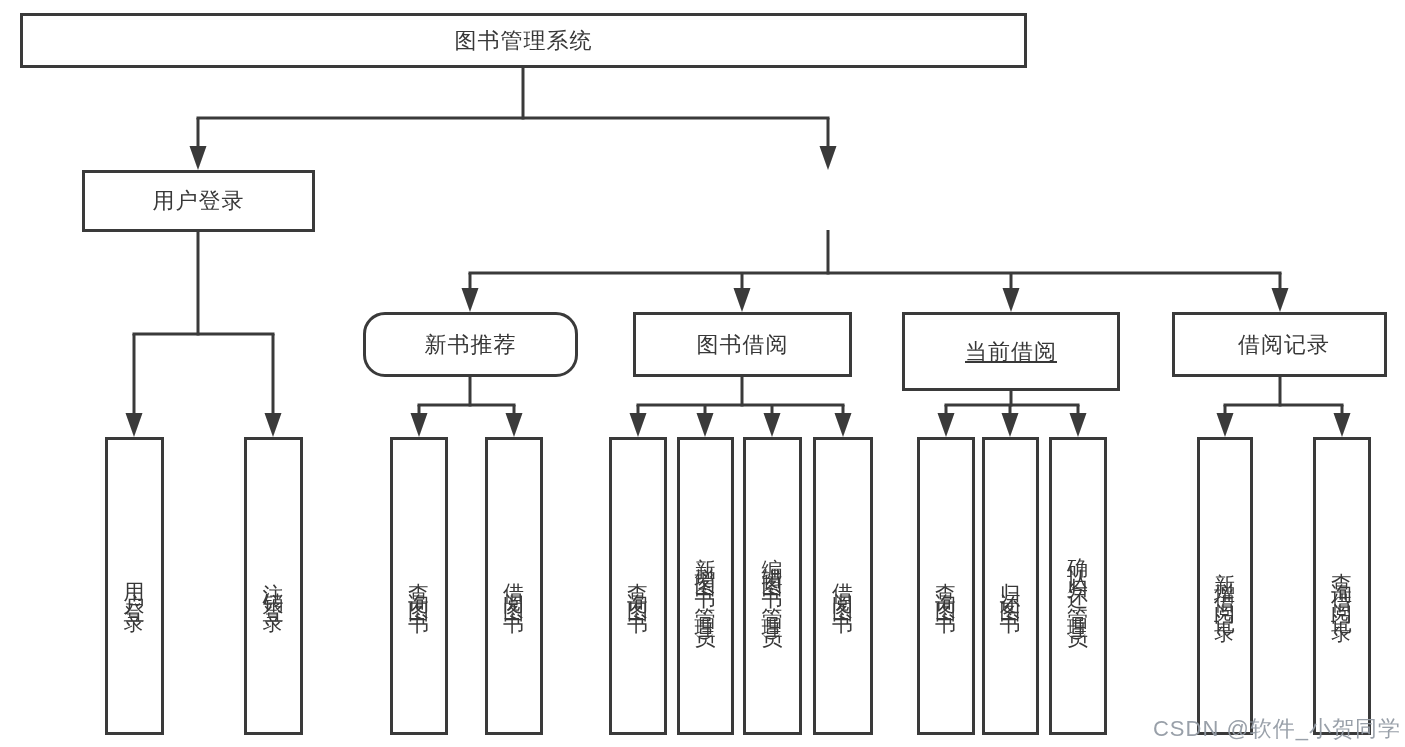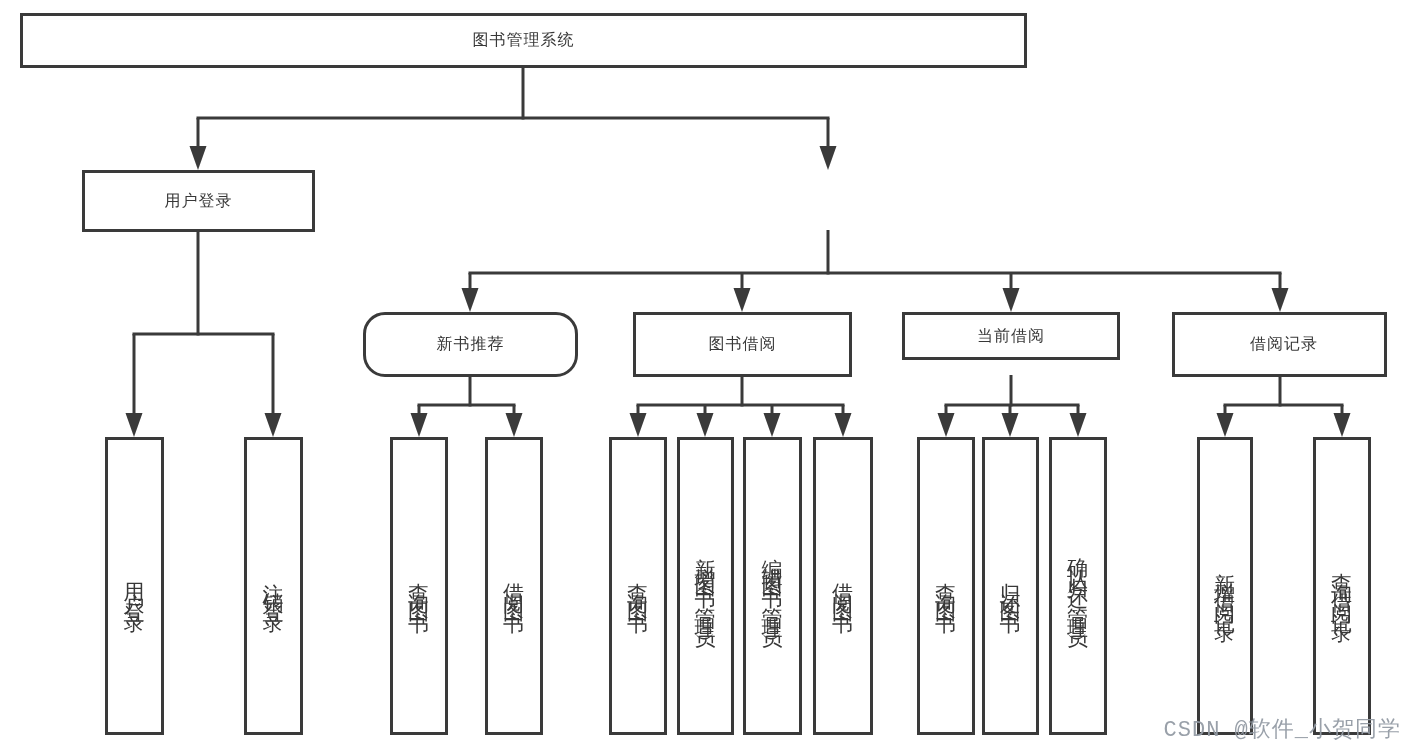--- a/index.html
+++ b/index.html
@@ -24,21 +24,21 @@
   }
   .box {
     position: absolute;
     box-sizing: border-box;
     border: 3px solid #3a3a3a;
     background: #ffffff;
     display: flex;
     align-items: center;
     justify-content: center;
     color: #383838;
-    font-size: 16px;
+    font-size: 22px;
     letter-spacing: 1px;
     text-align: center;
   }
   .vbox {
     position: absolute;
     box-sizing: border-box;
     border: 3px solid #3a3a3a;
     background: #ffffff;
     display: flex;
     align-items: center;
@@ -57,21 +57,20 @@
   }
   #watermark {
     position: absolute;
     right: 4px;
     bottom: 3px;
     font-size: 22px;
     color: rgba(148, 155, 164, 0.95);
     letter-spacing: 1px;
     z-index: 5;
     pointer-events: none;
-    font-family: Liberation Mono, monospace;
   }
 </style>
 </head>
 <body>
 
 <div id="stage">
 
   <svg id="connectors" viewBox="0 0 1405 747" xmlns="http://www.w3.org/2000/svg">
     <g stroke="#3a3a3a" stroke-width="3">
 
@@ -138,21 +137,21 @@
       <path d="M1333.5,413 L1350.5,413 L1342,437 Z"></path>
     </g>
   </svg>
 
   <div class="box" style="left:20px; top:13px; width:1007px; height:55px;">图书管理系统</div>
 
   <div class="box" style="left:82px; top:170px; width:233px; height:62px;">用户登录</div>
 
   <div class="box" style="left:363px; top:312px; width:215px; height:65px;border-radius:22px;">新书推荐</div>
   <div class="box" style="left:633px; top:312px; width:219px; height:65px;">图书借阅</div>
-  <div class="box" style="left:902px; top:312px; width:218px; height:48px;">当前借阅</div>
+  <div class="box" style="left:902px; top:312px; width:218px; height:79px;text-decoration:underline;">当前借阅</div>
   <div class="box" style="left:1172px; top:312px; width:215px; height:65px;padding-left:9px;">借阅记录</div>
 
   <div class="vbox" style="left:105px; width:59px;">
     <span>用户登录</span>
   </div>
   <div class="vbox" style="left:244px; width:59px;">
     <span>注销登录</span>
   </div>
 
   <div class="vbox" style="left:390px; width:58px;">

